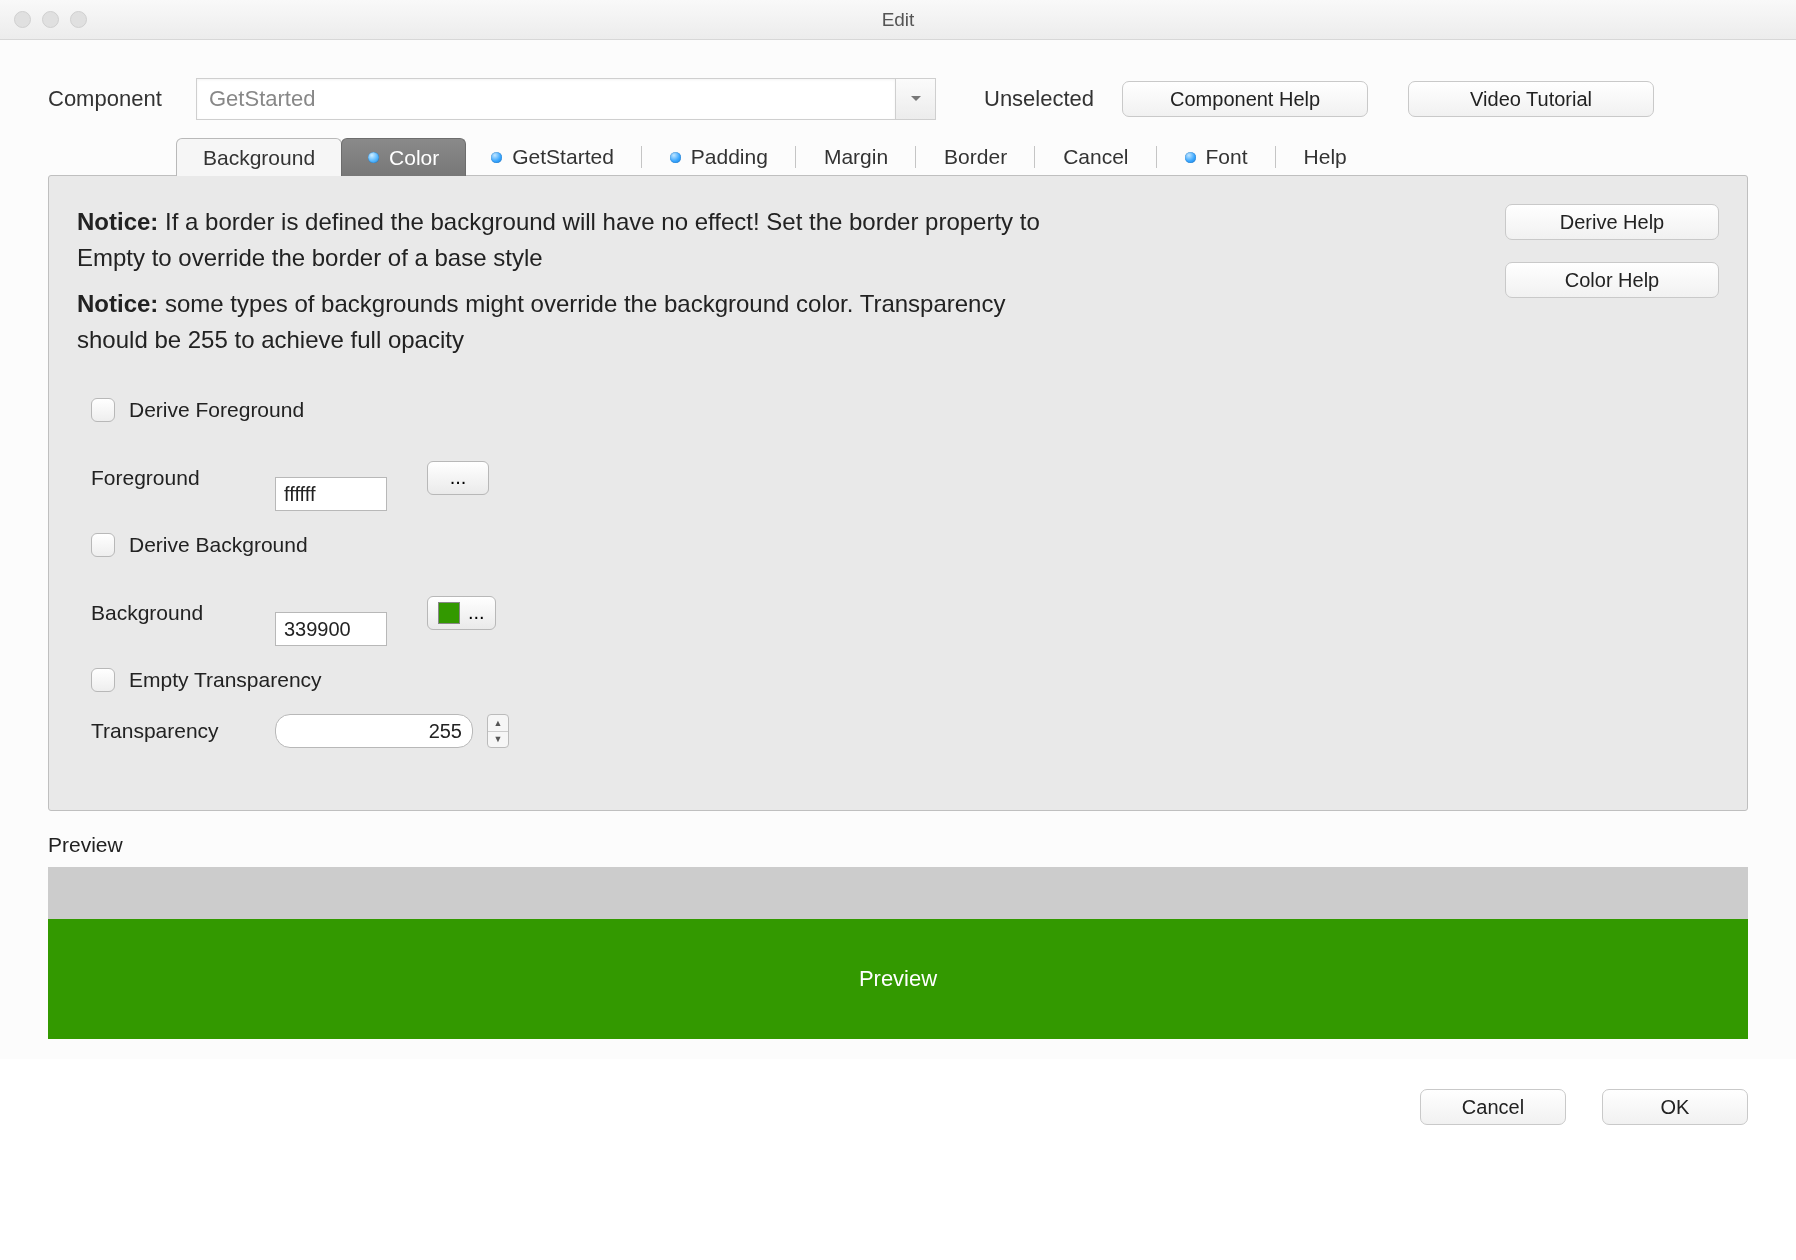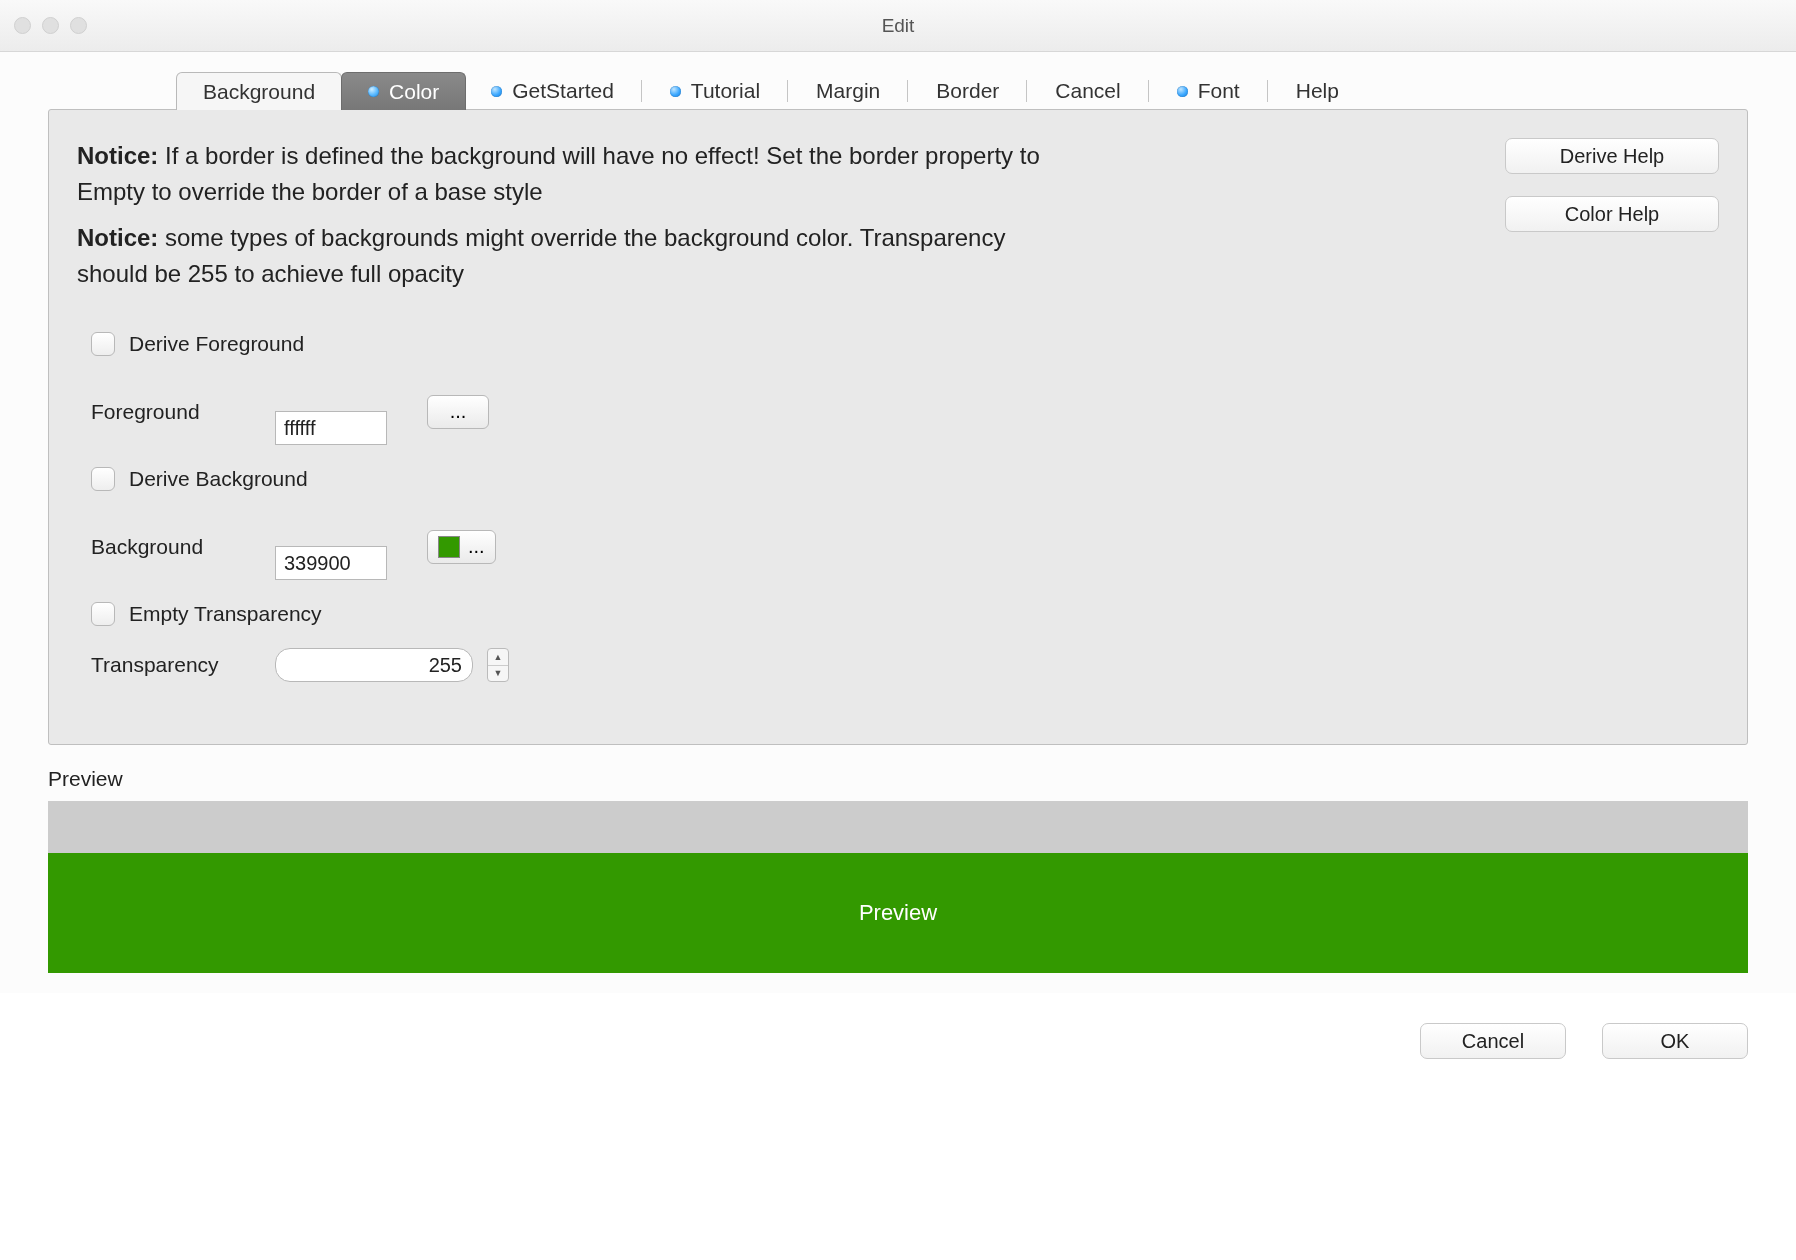--- a/index.html
+++ b/index.html
@@ -6,21 +6,21 @@
     body {
       font-family: -apple-system, "Helvetica Neue", Arial, sans-serif;
       font-size: 19px;
       color: #222;
       background: #fff;
       width: 1796px;
       margin: 0 auto;
     }
     .window { width: 100%; }
     .titlebar {
-      height: 52px;
+      height: 40px;
       background: linear-gradient(to bottom, #f9f9f9, #ececec);
       border-bottom: 1px solid #d7d7d7;
       display: flex;
       align-items: center;
       position: relative;
     }
     .traffic-lights {
       display: flex;
       gap: 11px;
       margin-left: 14px;
@@ -218,38 +218,54 @@
   <div class="titlebar">
     <div class="traffic-lights">
       <div class="traffic-light"></div>
       <div class="traffic-light"></div>
       <div class="traffic-light"></div>
     </div>
     <div class="title-text">Edit</div>
   </div>
 
   <div class="content">
+    <div class="header-row">
+      <div class="component-label">Component</div>
+      <div class="combo-outer">
+        <div class="combo">
+          <span>GetStarted</span>
+        </div>
+        <div class="combo-arrow">
+          <svg viewBox="0 0 12 8">
+              <path d="M1 1 L6 6 L11 1 Z"></path>
+            </svg>
+        </div>
+      </div>
+      <div class="unselected-label">Unselected</div>
+      <button class="btn btn-w">Component Help</button>
+      <button class="btn btn-w" style="margin-left:22px;">Video Tutorial</button>
+    </div>
 
     <div class="tabs-wrap">
       <div class="tabs">
         <div class="tab">
             <span>Background</span>
           </div>
         <div class="tab selected">
             <span class="dot"></span>
             <span>Color</span>
           </div>
         <div class="tab noborder">
             <span class="dot"></span>
             <span>GetStarted</span>
           </div>
         <div class="sep"></div>
         <div class="tab noborder">
             <span class="dot"></span>
-            <span>Tutorial</span>
+            <span>Padding</span>
           </div>
         <div class="sep"></div>
         <div class="tab noborder">
             <span>Margin</span>
           </div>
         <div class="sep"></div>
         <div class="tab noborder">
             <span>Border</span>
           </div>
         <div class="sep"></div>

